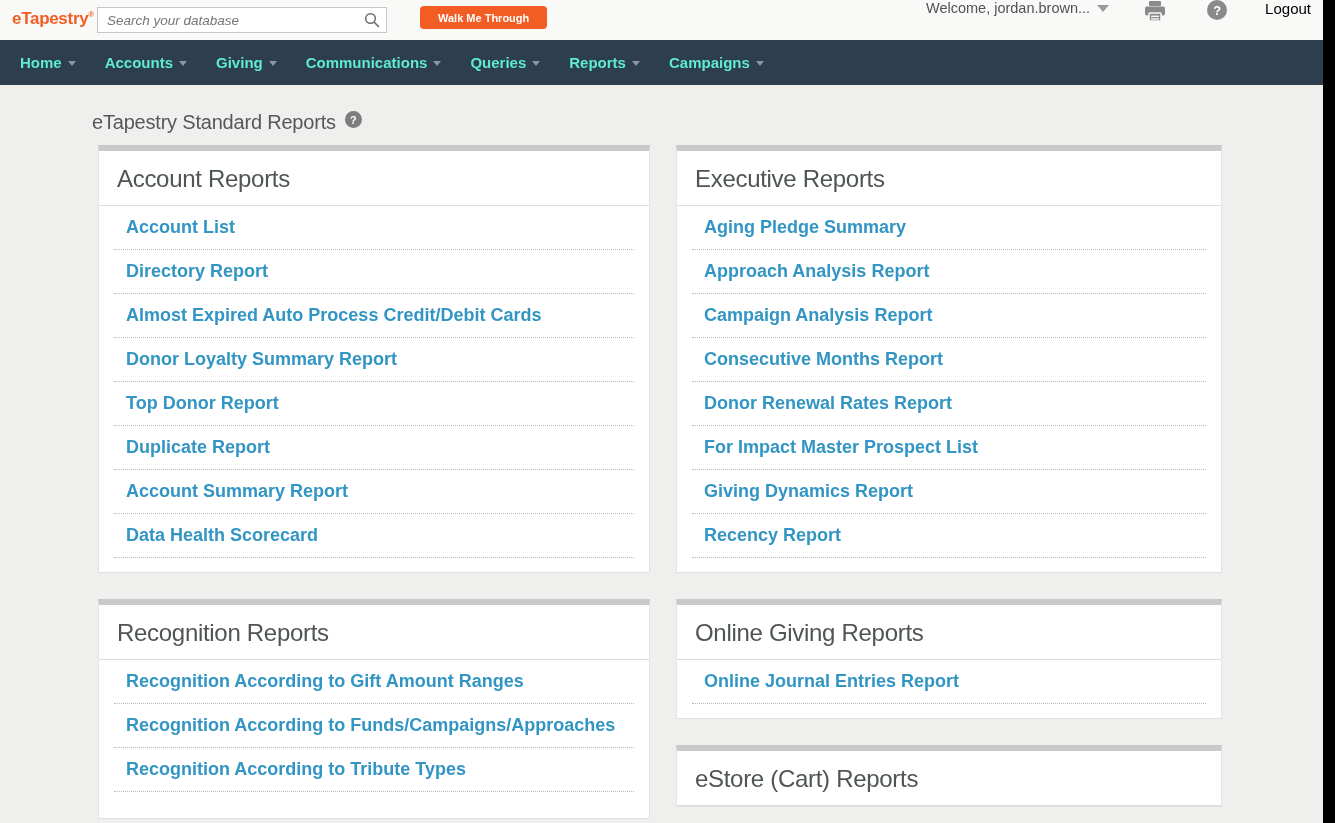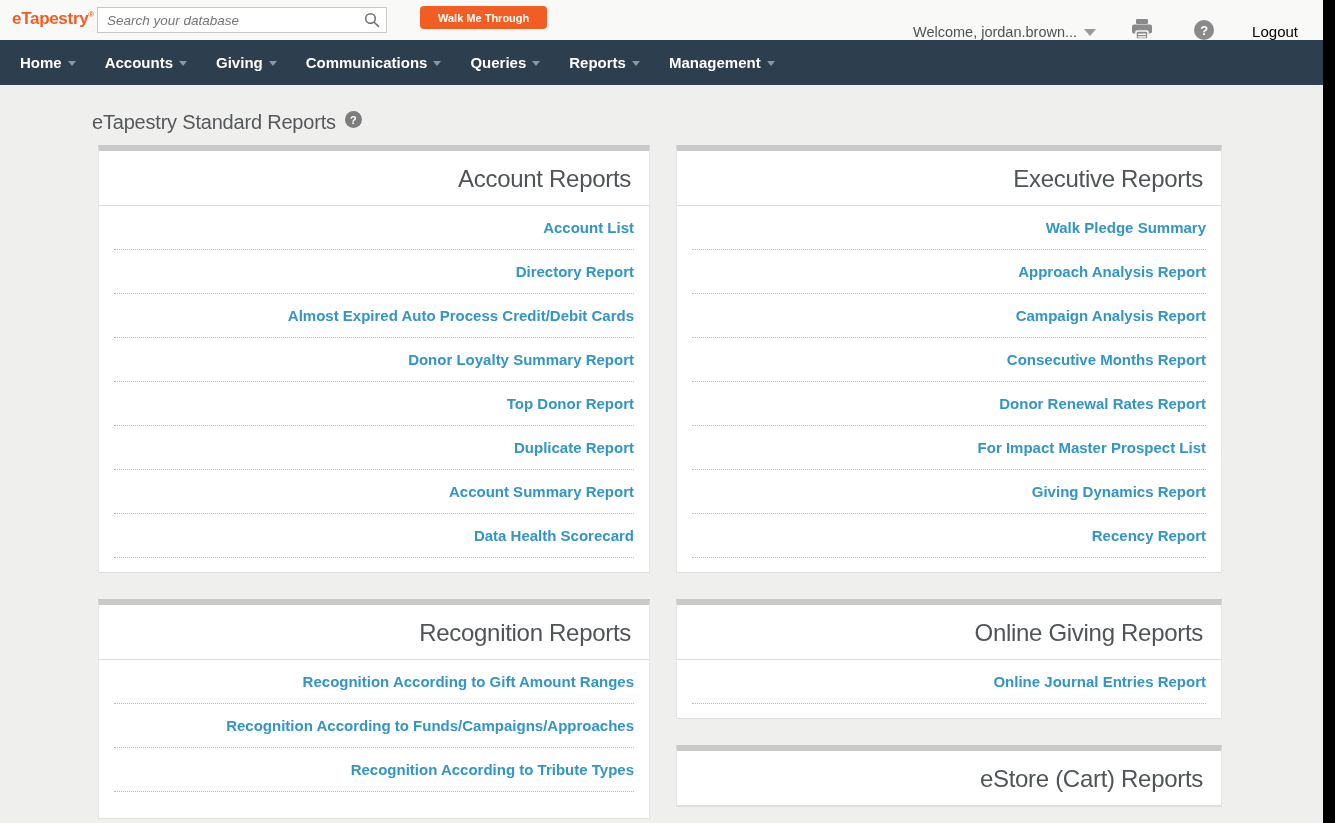--- a/index.html
+++ b/index.html
@@ -13,56 +13,56 @@
   .logo { position:absolute; left:12px; top:9px; font-size:17px; font-weight:bold; color:#f15d22; letter-spacing:-0.3px; }
   .logo sup { font-size:8px; vertical-align:super; }
   .searchwrap { position:absolute; left:97px; top:7px; width:290px; height:26px; }
   .searchwrap input { width:100%; height:100%; border:1px solid #c6c6c6; background:#fff;
     padding:0 32px 0 9px; font-style:italic; font-size:13.5px; color:#3e3e3e;
     font-family:"Liberation Sans", sans-serif; outline:none; }
   .search-icon { position:absolute; right:7px; top:5px; width:16px; height:16px; cursor:pointer; }
   .walkme { position:absolute; left:420px; top:6px; height:23px; background:#f15d22; color:#fff;
     border:none; border-radius:4px; font-size:11px; font-weight:bold; padding:0 18px;
     font-family:"Liberation Sans", sans-serif; cursor:pointer; }
-  .top-right { position:absolute; right:25px; top:0; height:40px; display:flex; align-items:flex-end; }
+  .top-right { position:absolute; right:12px; top:0; height:40px; display:flex; align-items:flex-start; }
   .welcome { display:flex; align-items:center; gap:7px; cursor:pointer; }
   .welcome-text { font-size:14.5px; color:#4e5356; }
   .caret-lg { width:0; height:0; border-left:6px solid transparent; border-right:6px solid transparent; border-top:7px solid #9a9a9a; }
   .icon-btn { background:none; border:none; cursor:pointer; display:flex; align-items:center; justify-content:center; }
   .printer-btn { margin-left:34px; }
   .help-btn { margin-left:40px; }
   .qcircle { width:20px; height:20px; border-radius:50%; background:#8a8a8a; color:#fff;
     font-size:13px; font-weight:bold; display:flex; align-items:center; justify-content:center; }
   .logout { margin-left:38px; font-size:15px; color:#000000; text-decoration:none; cursor:pointer; }
 
   
   .nav { position:absolute; top:40px; left:0; width:100%; height:45px; background:#2d3e4e;
     display:flex; align-items:center; padding-left:20px; }
-  .nav-item { color:#ffffff; font-size:15px; font-weight:bold; display:flex; align-items:center;
+  .nav-item { color:#5eead4; font-size:15px; font-weight:bold; display:flex; align-items:center;
     gap:6px; cursor:pointer; margin-right:29px; white-space:nowrap; }
   .tri { width:0; height:0; border-left:4px solid transparent; border-right:4px solid transparent; border-top:5px solid #8b97a2; margin-top:2px; }
 
   
   .content-title { position:absolute; left:92px; top:111px; display:flex; align-items:flex-start; gap:9px; }
   .content-title h1 { font-size:20px; font-weight:400; color:#55585b; letter-spacing:-0.2px; }
   .qcircle-sm { width:17px; height:17px; border-radius:50%; background:#7d7d7d; color:#fff;
     font-size:11px; font-weight:bold; display:flex; align-items:center; justify-content:center; cursor:pointer; }
 
   .col { position:absolute; top:145px; }
   .col-left { left:98px; width:552px; }
   .col-right { left:676px; width:546px; }
 
   .panel { background:#fff; border-top:6px solid #c9c9c9; border-left:1px solid #e4e4e3;
-    border-right:1px solid #e4e4e3; border-bottom:1px solid #e0e0df; margin-bottom:26px;text-align:right; }
+    border-right:1px solid #e4e4e3; border-bottom:1px solid #e0e0df; margin-bottom:26px; }
   .panel:last-child { margin-bottom:0; }
   .panel-heading { padding:14px 18px 12px; font-size:24px; font-weight:400; color:#4f5456;
     border-bottom:1px solid #dcdcdc; letter-spacing:-0.3px; }
   .panel-body { padding-bottom:14px; }
   .panel-item { margin:0 15px; border-bottom:1px dotted #b9b9b9; padding:13px 0 12px 12px; }
-  .panel-item a { color:#3295c3; font-size:15px; font-weight:600; text-decoration:none; line-height:15px; cursor:pointer; }
+  .panel-item a { color:#3295c3; font-size:18px; font-weight:600; text-decoration:none; line-height:15px; cursor:pointer; }
   .col-left .panel:last-child .panel-body { padding-bottom:26px; }
 </style>
 </head>
 <body>
 
 <div class="page">
   <div class="app">
 
     <div class="topbar">
       <div class="logo"><span>eTapestry</span><sup>®</sup></div>
@@ -120,21 +120,21 @@
         </div>
         <div class="nav-item">
           <span>Queries</span>
           <span class="tri"></span>
         </div>
         <div class="nav-item">
           <span>Reports</span>
           <span class="tri"></span>
         </div>
         <div class="nav-item">
-          <span>Management</span>
+          <span>Campaigns</span>
           <span class="tri"></span>
         </div>
       </nav>
 
     <div class="content-title">
       <h1>eTapestry Standard Reports</h1>
       <span class="qcircle-sm">?</span>
     </div>
 
     <div class="col col-left" id="col-left">
@@ -157,21 +157,21 @@
             <div class="panel-item"><a>Recognition According to Gift Amount Ranges</a></div>
             <div class="panel-item"><a>Recognition According to Funds/Campaigns/Approaches</a></div>
             <div class="panel-item"><a>Recognition According to Tribute Types</a></div>
           </div>
         </section>
       </div>
     <div class="col col-right" id="col-right">
         <section class="panel">
           <div class="panel-heading">Executive Reports</div>
           <div class="panel-body">
-            <div class="panel-item"><a>Walk Pledge Summary</a></div>
+            <div class="panel-item"><a>Aging Pledge Summary</a></div>
             <div class="panel-item"><a>Approach Analysis Report</a></div>
             <div class="panel-item"><a>Campaign Analysis Report</a></div>
             <div class="panel-item"><a>Consecutive Months Report</a></div>
             <div class="panel-item"><a>Donor Renewal Rates Report</a></div>
             <div class="panel-item"><a>For Impact Master Prospect List</a></div>
             <div class="panel-item"><a>Giving Dynamics Report</a></div>
             <div class="panel-item"><a>Recency Report</a></div>
           </div>
         </section>
         <section class="panel">

